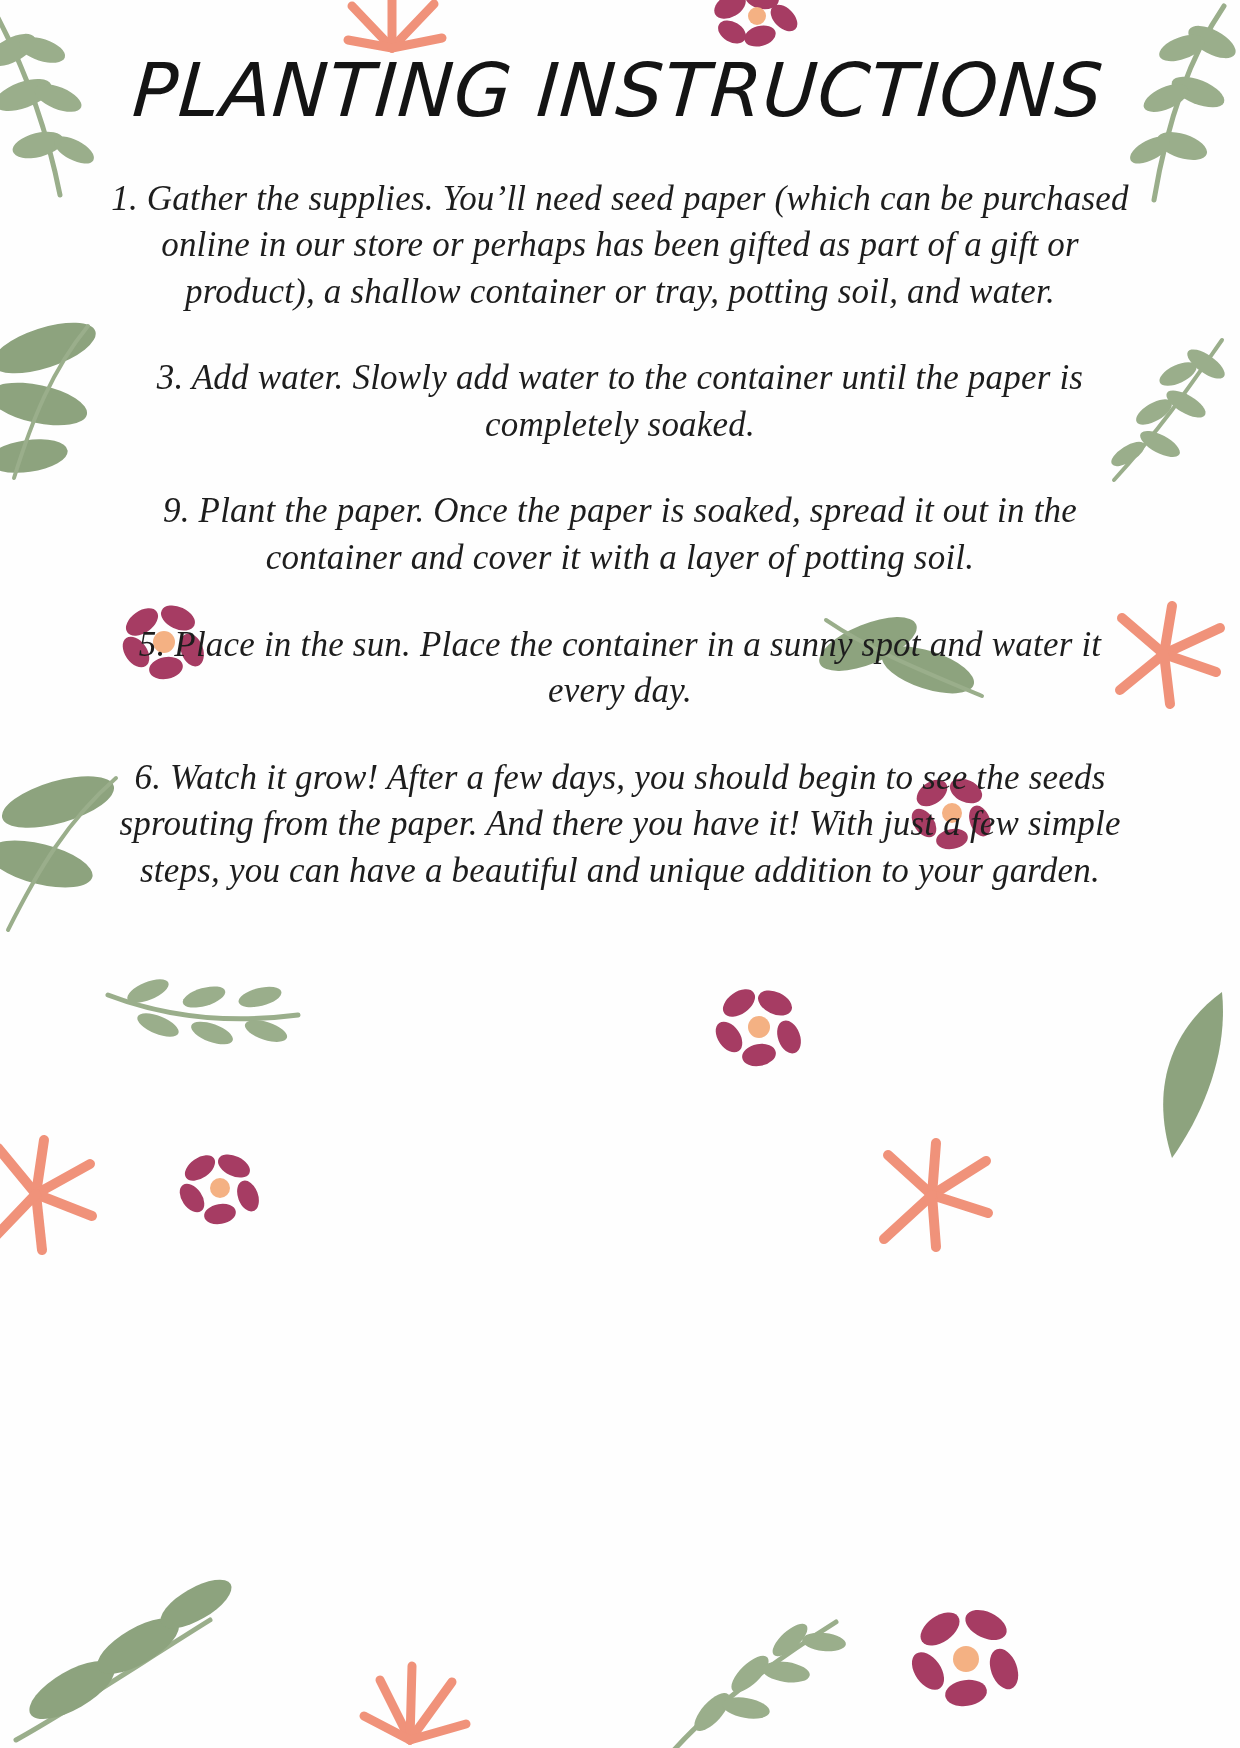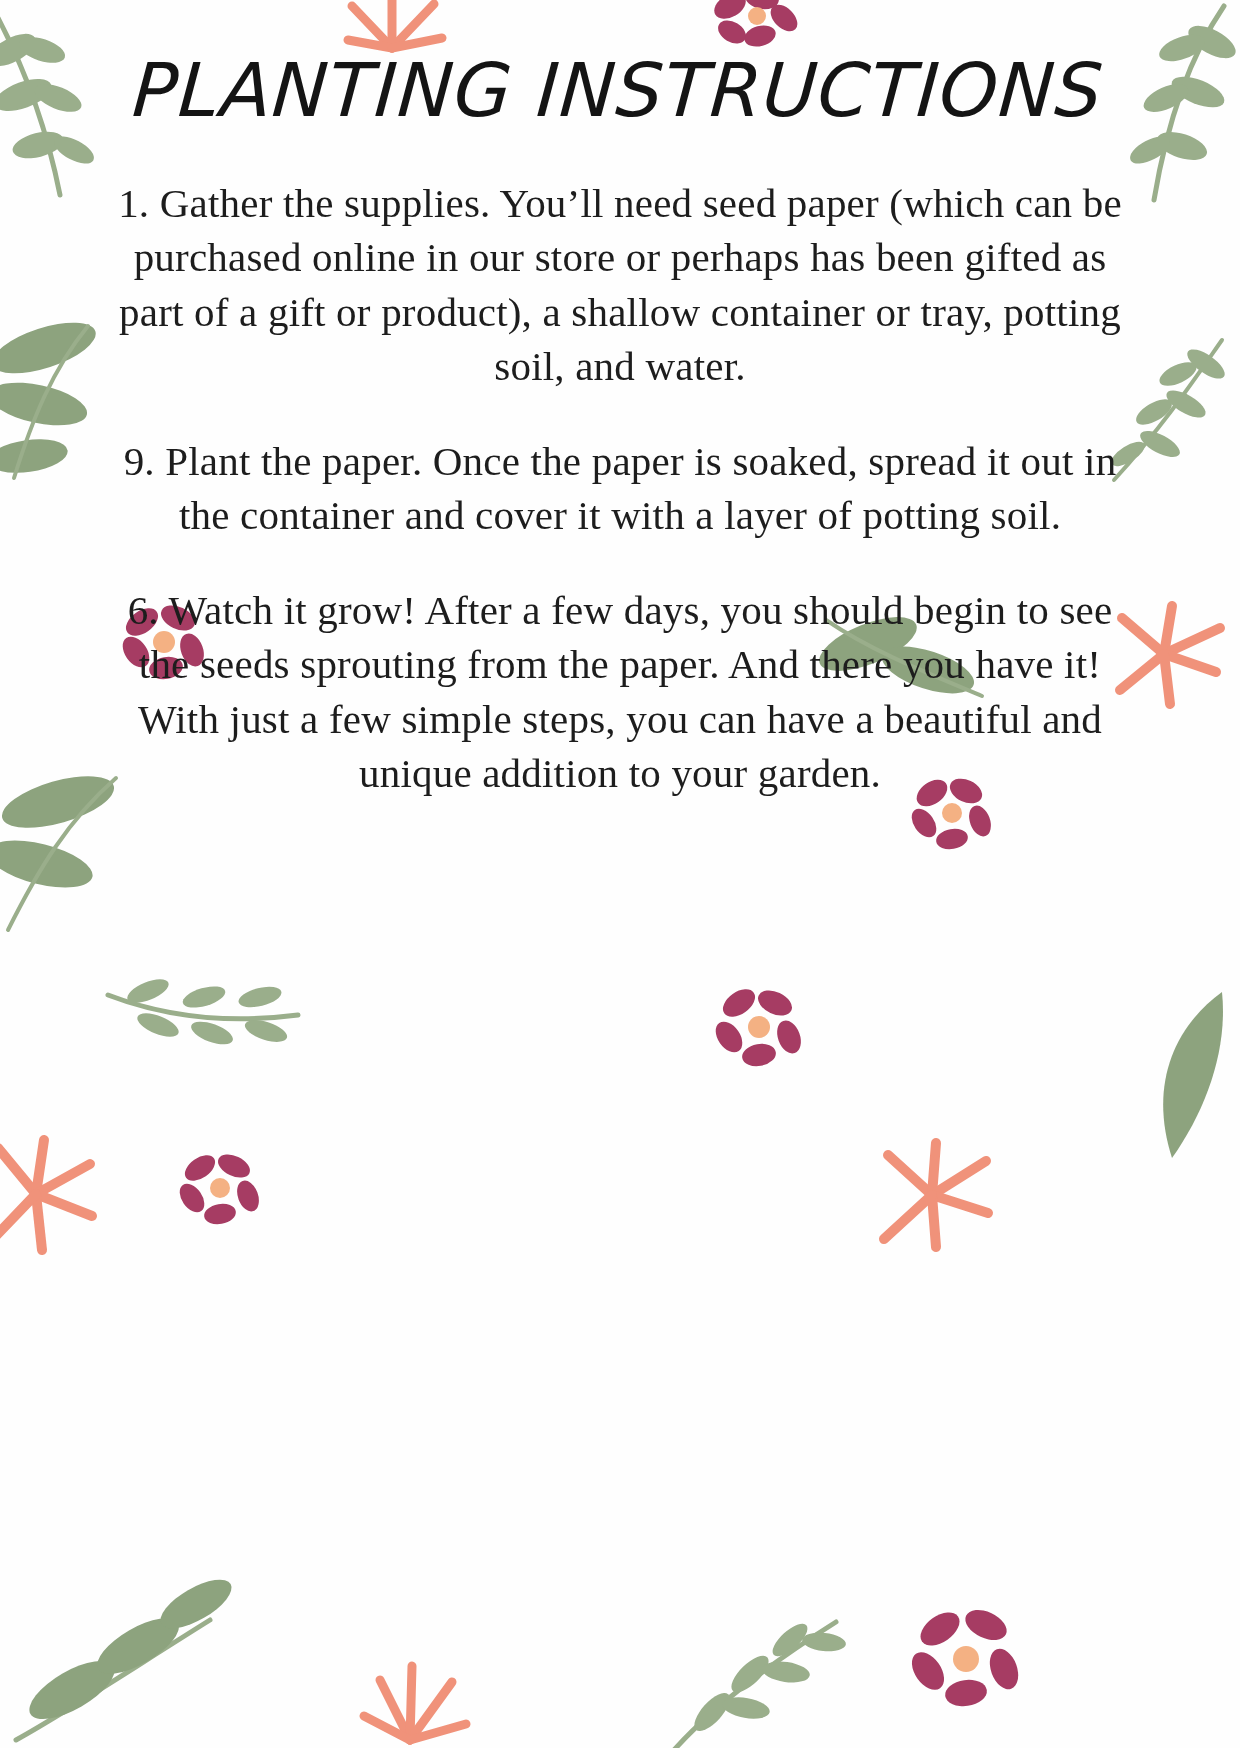--- a/index.html
+++ b/index.html
@@ -57,24 +57,25 @@
 
   .steps {
     margin: 0;
     padding: 0 105px;
     list-style: none;
   }
 
   .step {
     margin: 0 0 40px 0;
     text-align: center;
-    font-size: 41px;
+    font-size: 35px;
     line-height: 1.33;
     color: #1d1d1d;
     letter-spacing: 0.2px;
+    font-style: italic;
   }
   .step:first-of-type {
     margin-top: 46px;
   }
   .step.last {
     margin-bottom: 0;
   }
 
   
   .leaf-green { fill: #9aae8b; }
@@ -290,18 +291,20 @@
       <circle class="petal-center" cx="66" cy="64" r="13"></circle>
     </svg>
 
   </div>
 
   <div class="content">
     <h1 class="title">PLANTING INSTRUCTIONS</h1>
 
     <ol class="steps">
       <li class="step">1. Gather the supplies. You’ll need seed paper (which can be purchased online in our store or perhaps has been gifted as part of a gift or product), a shallow container or tray, potting soil, and water.</li>
+      <li class="step">3. Add water. Slowly add water to the container until the paper is completely soaked.</li>
       <li class="step">9. Plant the paper. Once the paper is soaked, spread it out in the container and cover it with a layer of potting soil.</li>
+      <li class="step">5. Place in the sun. Place the container in a sunny spot and water it every day.</li>
       <li class="step last">6. Watch it grow! After a few days, you should begin to see the seeds sprouting from the paper. And there you have it! With just a few simple steps, you can have a beautiful and unique addition to your garden.</li>
     </ol>
   </div>
 
 </div>
 
 </body></html>

